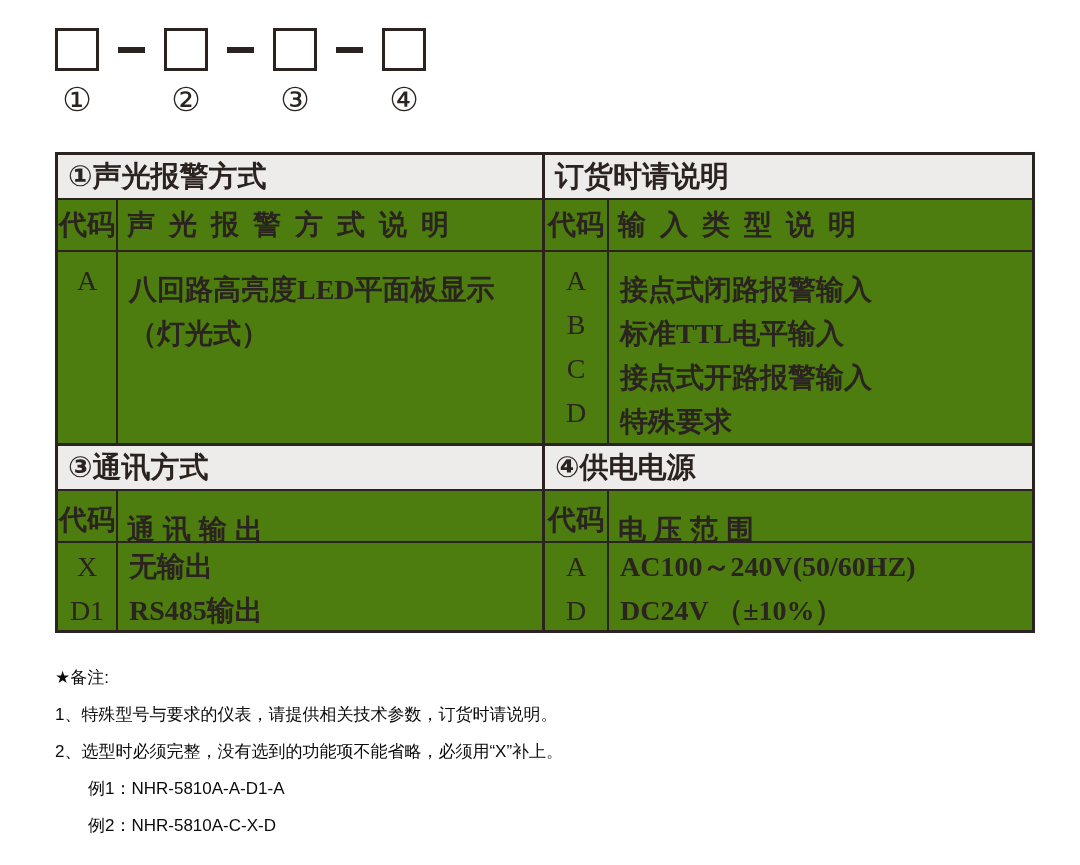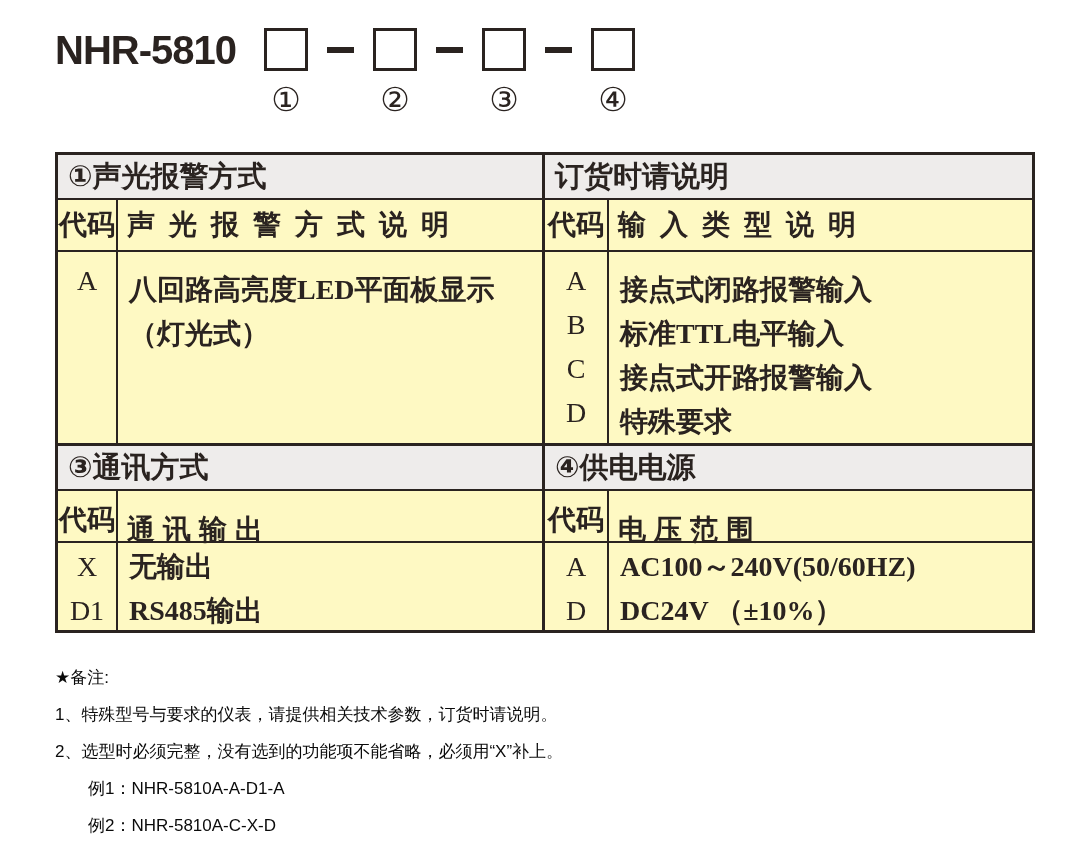--- a/index.html
+++ b/index.html
@@ -14,21 +14,21 @@
   .slot { display:flex; flex-direction:column; align-items:center; }
   .code-box { width:44px; height:43px; border:3px solid #2a2320; background:#fff; }
   .circ-num { margin-top:11px; font-size:33px; line-height:36px; color:#2a2320;
               font-family:"DejaVu Sans",sans-serif; }
   .dash-sep { width:27px; height:6px; background:#2a2320; margin:19px 19px 0 19px; }
 
   
   .sel-table { margin-top:34px; width:980px; border:3px solid #2a2320;
                display:grid; grid-template-columns:487px 487px;
                font-family:"Liberation Serif","DejaVu Serif",serif; }
-  .quad { background:#fef9c3; }
+  .quad { background:#4d7c0f; }
   .q-tl, .q-tr { border-bottom:3px solid #2a2320; }
   .q-tl, .q-bl { border-right:3px solid #2a2320; }
   .sec-header { height:45px; background:#eeeceb; border-bottom:2px solid #2a2320;
                 display:flex; align-items:center; padding-left:10px;
                 font-family:"Liberation Sans","DejaVu Sans",sans-serif;
                 font-weight:700; font-size:29px; }
   .sub-row { height:52px; display:grid; border-bottom:2px solid #2a2320;
              font-weight:700; font-size:28px; }
   .cols-l { grid-template-columns:60px 1fr; }
   .cols-r { grid-template-columns:64px 1fr; }
@@ -51,21 +51,20 @@
   .notes { margin-top:26px; color:#0a0a0a; font-size:17px; line-height:37px; }
   .note-line { white-space:nowrap; }
   .example { padding-left:33px; }
 </style>
 </head>
 <body>
 
 <div class="page">
 
   <div class="model-row">
-    <span class="model-title">NHR-5810</span>
 
     <div class="slot">
       <div class="code-box"></div>
       <div class="circ-num">①</div>
     </div>
     <div class="dash-sep"></div>
     <div class="slot">
       <div class="code-box"></div>
       <div class="circ-num">②</div>
     </div>

